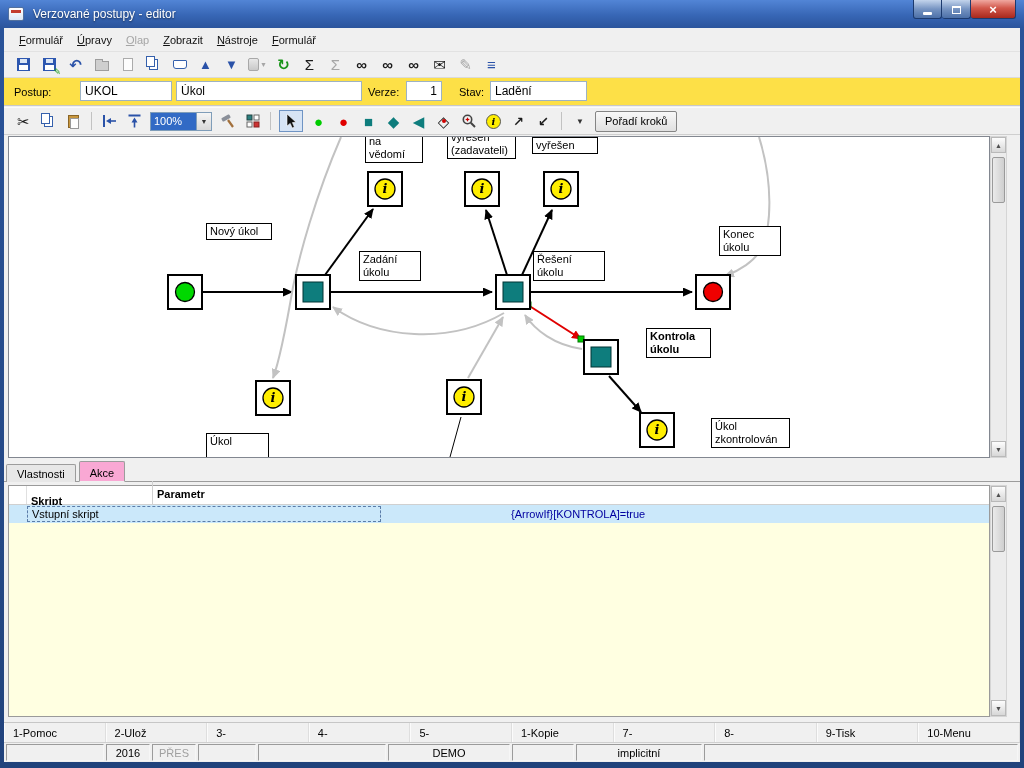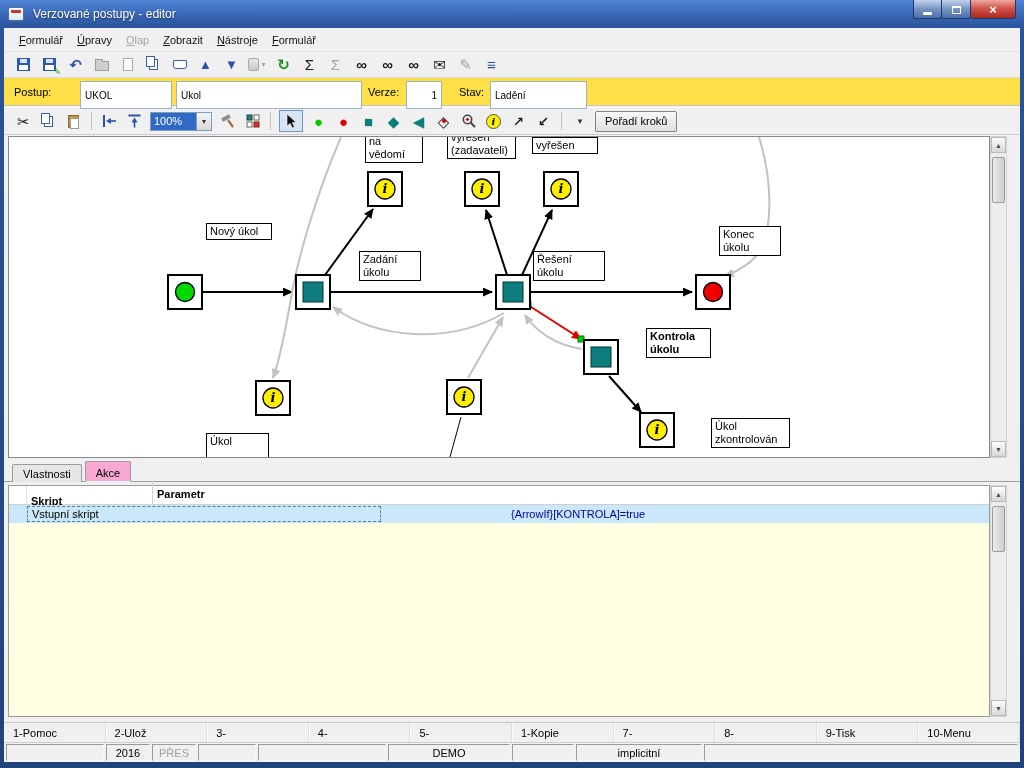--- a/index.html
+++ b/index.html
@@ -43,21 +43,21 @@
   .i-paste{width:11px;height:13px;background:#c8973f;border:1px solid #8a6526;position:relative;display:inline-block}
   .i-paste::after{content:"";position:absolute;left:1px;top:2px;width:7px;height:9px;background:#fff;border:1px solid #999}
   
   .tabsrow{height:22px;display:flex;align-items:flex-end;padding-left:6px;background:#f0f0f0;border-bottom:1px solid #919191;flex:0 0 auto}
   .tab{display:block;height:19px;padding:3px 8px 0;border:1px solid #919191;border-bottom:none;border-radius:2px 2px 0 0;background:#e7e7e7;margin-right:3px;margin-bottom:-1px;font-size:11px;white-space:nowrap}
   .tab::first-letter{text-decoration:underline}
   .tab.active{height:22px;padding-top:5px;background:#f0f0f0;border-bottom:1px solid #f0f0f0}
   
   .frow{height:27px;position:relative;background:#fde047;font-size:11px;flex:0 0 auto}
   .flabel{position:absolute;top:8px;color:#000;white-space:nowrap}
-  .finput{position:absolute;top:3px;height:28px;border:1px solid #9db2c4;background:#fff;font-family:"Liberation Sans","DejaVu Sans",sans-serif;font-size:10px;padding:0 4px;color:#000}
+  .finput{position:absolute;top:3px;height:20px;border:1px solid #9db2c4;background:#fff;font-family:"Liberation Sans","DejaVu Sans",sans-serif;font-size:12px;padding:0 4px;color:#000}
   .num{text-align:right}
   .hsep{height:3px;border-top:1px solid #c8c8c8;border-bottom:1px solid #fbfbfb;background:#f0f0f0;flex:0 0 auto}
   
   .edbar{height:27px;display:flex;align-items:center;padding-left:10px;gap:6px;background:#f0f0f0;border-bottom:1px solid #cfcfcf;flex:0 0 auto}
   .vsep{width:1px;height:18px;background:#c2c2c2;margin:0 2px}
   .combo{width:62px;height:19px;border:1px solid #7f9db9;background:#fff;display:flex}
   .cval{flex:1;background:#316ac5;color:#fff;font-size:11px;padding:2px 3px;overflow:hidden}
   .cdrop{width:15px;background:linear-gradient(#f5f5f5,#d8d8d8);border-left:1px solid #7f9db9;display:flex;align-items:center;justify-content:center;font-size:7px;color:#333}
   .ptool{width:24px;height:22px;border:1px solid #6f94c4;background:#d7e4f5;display:flex;align-items:center;justify-content:center}
   .cond{position:relative}
@@ -70,21 +70,21 @@
   .canvas{width:982px;height:322px;background:#fff;border:1px solid #828790;position:relative;overflow:hidden}
   .canvas svg{position:absolute;left:0;top:0}
   .labels{position:absolute;left:0;top:0;width:100%;height:100%}
   .dlabel{position:absolute;background:#fff;border:1px solid #000;font-size:11px;line-height:13px;padding:1px 3px;white-space:pre-line;overflow:hidden}
   
   .vscroll{width:17px;background:#ececec;border:1px solid #d5d5d5;display:flex;flex-direction:column;flex:0 0 auto}
   .sbtn{height:16px;display:flex;align-items:center;justify-content:center;font-size:7px;color:#4f4f4f;background:linear-gradient(#fdfdfd,#d7d7d7);border:1px solid #b9b9b9}
   .strack{flex:1;position:relative}
   .sthumb{position:absolute;left:1px;right:1px;top:4px;height:46px;background:linear-gradient(90deg,#eaeaea,#cfcfcf);border:1px solid #9a9a9a;border-radius:2px}
   
-  .btabs{height:23px;display:flex;align-items:flex-end;padding-left:8px;background:#f0f0f0;border-bottom:1px solid #9c9c9c;flex:0 0 auto}
+  .btabs{height:23px;display:flex;align-items:flex-end;padding-left:2px;background:#f0f0f0;border-bottom:1px solid #9c9c9c;flex:0 0 auto}
   .btab{display:block;height:18px;padding:3px 10px 0;border:1px solid #9c9c9c;border-bottom:none;border-radius:2px 2px 0 0;background:#e7e7e7;margin-right:3px;margin-bottom:-1px;font-size:11px}
   .btab.active{height:21px;padding-top:5px;background:#f9a8d4;border-bottom:1px solid #f0f0f0}
   .tablewrap{flex:1;display:flex;background:#f0f0f0;padding:3px 0 5px 4px;min-height:0}
   .tablearea{width:982px;border:1px solid #9a9a9a;background:#ffffe1;display:flex;flex-direction:column}
   .thead{height:19px;background:#fff;display:flex;border-bottom:1px solid #d0d0d0;font-weight:bold;font-size:11px;align-items:center}
   .gutter{width:18px;height:100%;border-right:1px solid #e0e0e0;flex:0 0 auto}
   .hc1{width:354px;padding:2px 4px;border-right:1px solid #d0d0d0;height:100%}
   .hc2{width:126px;padding:14px 4px;border-right:1px solid #d0d0d0;height:100%}
   .hc3{flex:1;padding:2px 4px;height:100%}
   .trow{height:18px;background:#cbe8fa;display:flex;font-size:11px;align-items:center}

